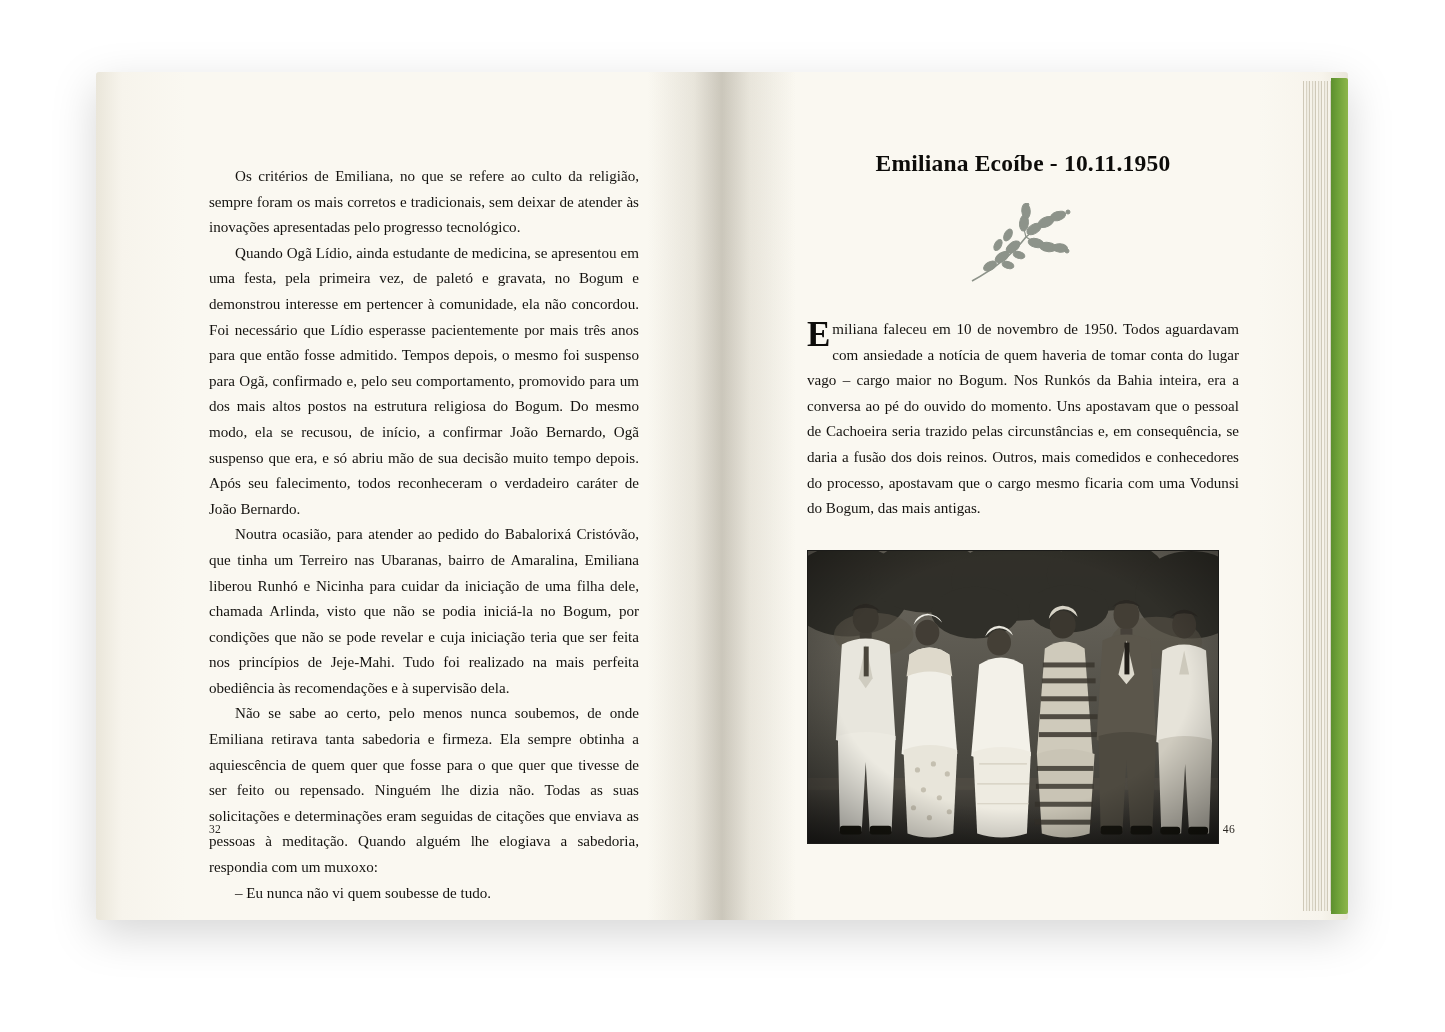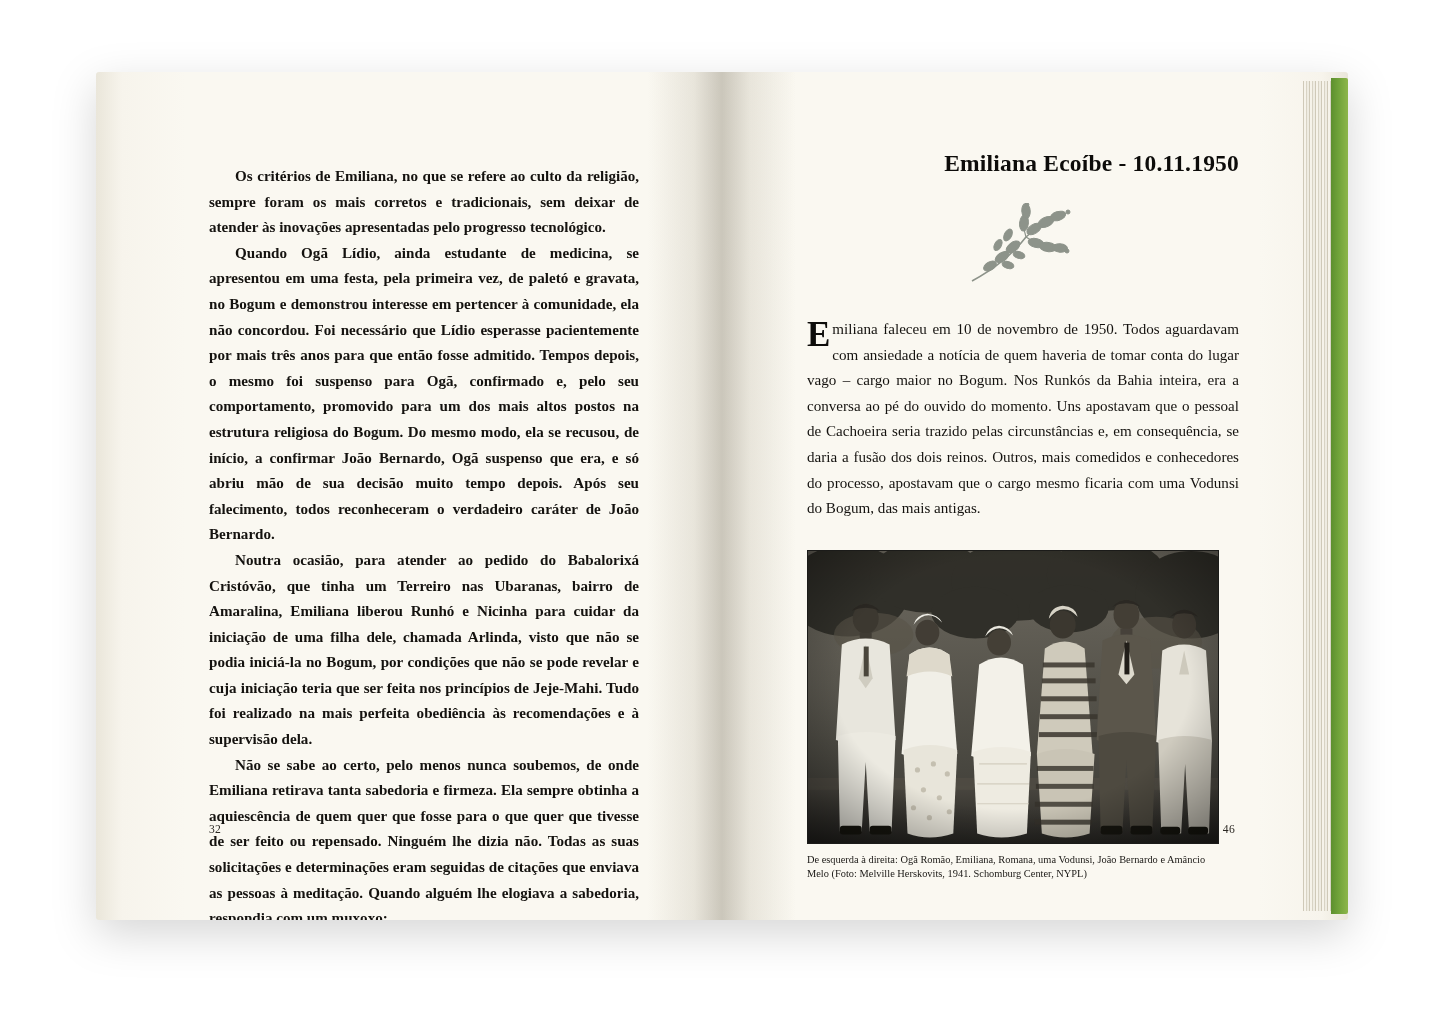--- a/index.html
+++ b/index.html
@@ -112,27 +112,26 @@
   }
 
   .body-par {
     margin: 0;
     text-align: justify;
     font-size: 15.1px;
     line-height: 25.6px;
     color: #14120f;
     text-indent: 26px;
     hyphens: auto;
-    font-weight: bold;
   }
   .body-par.first { text-indent: 26px; }
 
   .chapter-title {
     margin: 0;
-    text-align: right;
+    text-align: center;
     font-family: "Liberation Serif", serif;
     font-weight: bold;
     font-size: 23.5px;
     letter-spacing: 0.2px;
     color: #0d0c0a;
   }
 
   
   .ornament {
     display: flex;
@@ -202,20 +201,21 @@
 
     <div class="cover-edge-left"></div>
     <div class="edge-stack-left"></div>
 
     <div class="page page-left">
       <div class="col-left">
         <p class="body-par first">Os critérios de Emiliana, no que se refere ao culto da religião, sempre foram os mais corretos e tradicionais, sem deixar de atender às inovações apresentadas pelo progresso tecnológico.</p>
         <p class="body-par">Quando Ogã Lídio, ainda estudante de medicina, se apresentou em uma festa, pela primeira vez, de paletó e gravata, no Bogum e demonstrou interesse em pertencer à comunidade, ela não concordou. Foi necessário que Lídio esperasse pacientemente por mais três anos para que então fosse admitido. Tempos depois, o mesmo foi suspenso para Ogã, confirmado e, pelo seu comportamento, promovido para um dos mais altos postos na estrutura religiosa do Bogum. Do mesmo modo, ela se recusou, de início, a confirmar João Bernardo, Ogã suspenso que era, e só abriu mão de sua decisão muito tempo depois. Após seu falecimento, todos reconheceram o verdadeiro caráter de João Bernardo.</p>
         <p class="body-par">Noutra ocasião, para atender ao pedido do Babalorixá Cristóvão, que tinha um Terreiro nas Ubaranas, bairro de Amaralina, Emiliana liberou Runhó e Nicinha para cuidar da iniciação de uma filha dele, chamada Arlinda, visto que não se podia iniciá-la no Bogum, por condições que não se pode revelar e cuja iniciação teria que ser feita nos princípios de Jeje-Mahi. Tudo foi realizado na mais perfeita obediência às recomendações e à supervisão dela.</p>
         <p class="body-par">Não se sabe ao certo, pelo menos nunca soubemos, de onde Emiliana retirava tanta sabedoria e firmeza. Ela sempre obtinha a aquiescência de quem quer que fosse para o que quer que tivesse de ser feito ou repensado. Ninguém lhe dizia não. Todas as suas solicitações e determinações eram seguidas de citações que enviava as pessoas à meditação. Quando alguém lhe elogiava a sabedoria, respondia com um muxoxo:</p>
+        <p class="body-par">– Eu nunca não vi quem soubesse de tudo.</p>
       </div>
       <div class="folio folio-left">32</div>
     </div>
 
     <div class="page page-right">
       <div class="col-right">
 
         <h1 class="chapter-title">Emiliana Ecoíbe - 10.11.1950</h1>
 
         <div class="ornament">
@@ -366,21 +366,20 @@
               <path d="M378 100 l-5 24 h10 z" fill="#cdc9bc"></path>
               <path d="M352 190 q26 -8 54 0 l-3 94 h-20 l-4 -70 l-4 70 h-20 z" fill="#cfcbbf"></path>
               <rect x="354" y="277" width="20" height="8" rx="3" fill="#17160f"></rect>
               <rect x="382" y="277" width="20" height="8" rx="3" fill="#17160f"></rect>
             </g>
 
             <rect x="0" y="0" width="412" height="294" fill="url(#vig)"></rect>
           </svg>
         </div>
 
-        <div class="caption">De esquerda à direita: Ogã Romão, Emiliana, Romana, uma Vodunsi, João Bernardo e Amâncio Melo (Foto: Melville Herskovits, 1941. Schomburg Center, NYPL)</div>
 
       </div>
       <div class="folio folio-right">46</div>
     </div>
 
     <div class="edge-stack-right"></div>
     <div class="cover-edge-right"></div>
 
   </div>
 </div>

